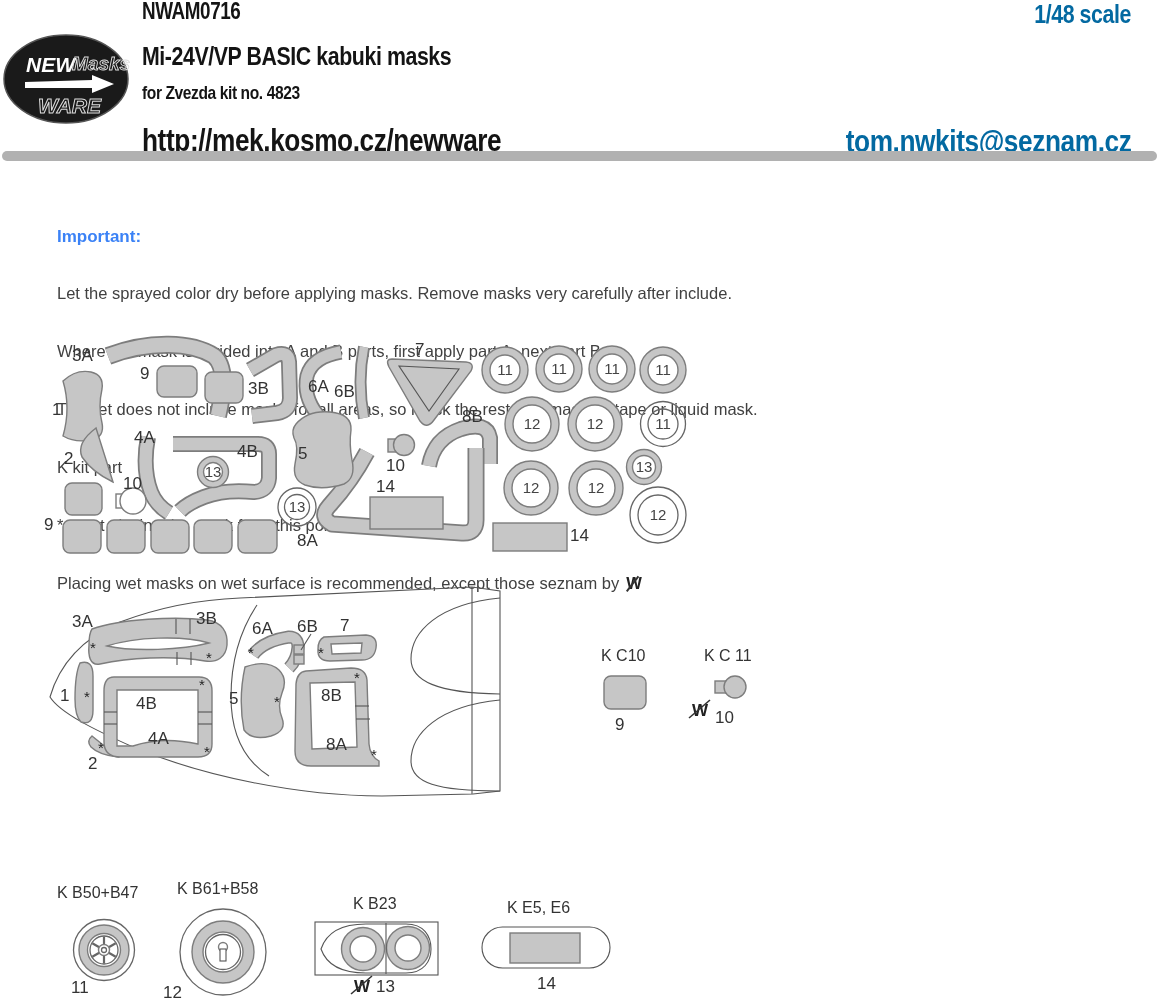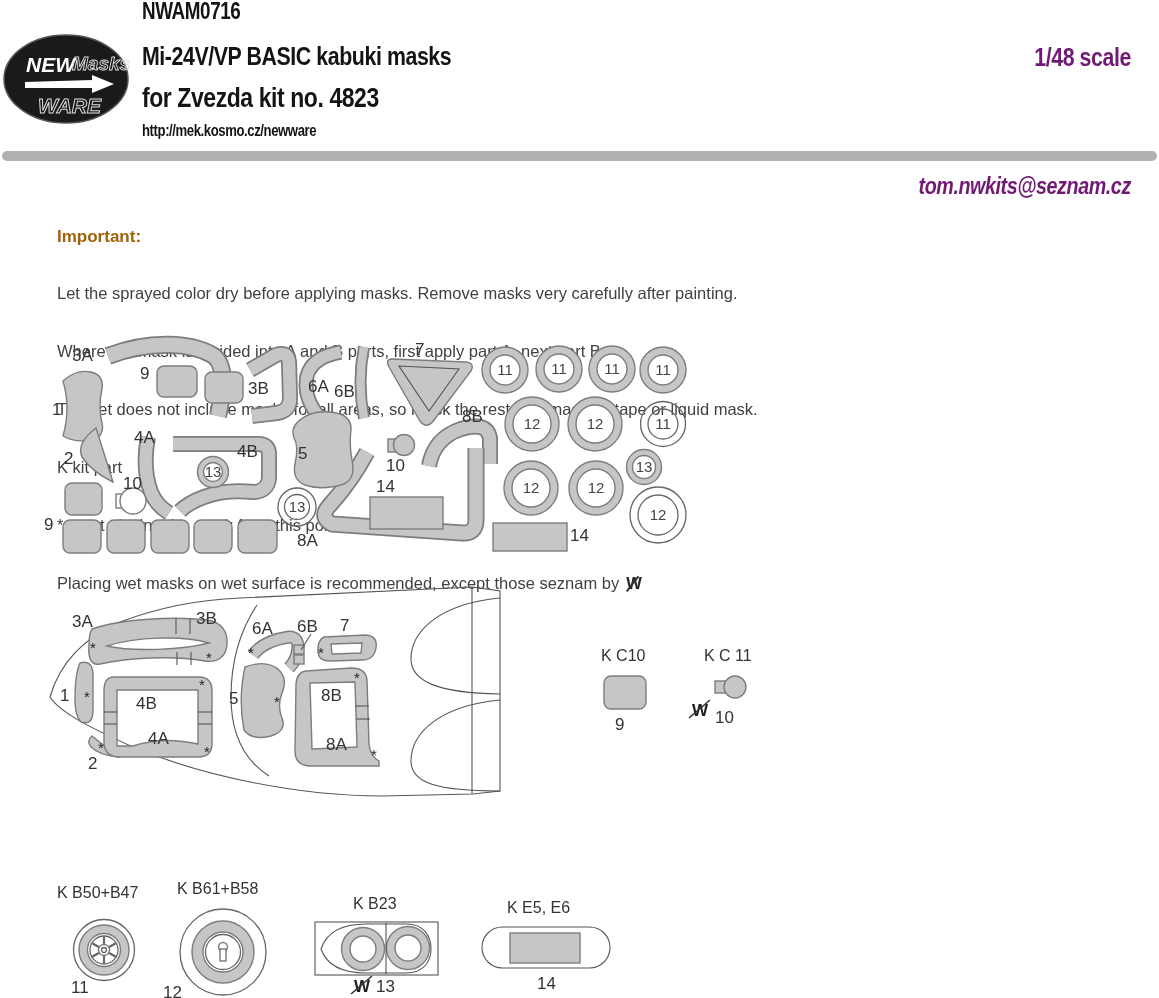--- a/index.html
+++ b/index.html
@@ -2,31 +2,31 @@
 <html><head>
 <meta charset="utf-8">
 <style>
   html,body{margin:0;padding:0;background:#fff;}
   #page{position:relative;width:1159px;height:998px;background:#fff;overflow:hidden;
         font-family:"Liberation Sans",sans-serif;color:#3d3d3d;}
   
   .hdr{position:absolute;left:142px;color:#141414;font-weight:bold;white-space:nowrap;}
   .cond{display:inline-block;transform:scaleX(.82);transform-origin:0 50%;letter-spacing:-.5px;}
   .cond-r{display:inline-block;transform:scaleX(.82);transform-origin:100% 50%;letter-spacing:-.5px;}
-  .hdr-r{position:absolute;right:28px;color:#701a75;font-weight:bold;white-space:nowrap;text-align:right;margin-top:43px;}
+  .hdr-r{position:absolute;right:28px;color:#0369a1;font-weight:bold;white-space:nowrap;text-align:right;}
   #code{top:-2px;font-size:23px;}
   #title{top:41px;font-size:26px;text-align:right;}
-  #subtitle{top:82px;font-size:28px;}
-  #url{top:122px;font-size:16px;}
+  #subtitle{top:82px;font-size:19px;}
+  #url{top:122px;font-size:32px;}
   #scale{top:-1px;font-size:26px;}
-  #email{top:129px;font-size:24px;font-style:italic;}
+  #email{top:123px;font-size:32px;}
   #divider{position:absolute;left:2px;top:151px;width:1155px;height:10px;background:#b1b1b1;border-radius:5px;}
   
   #notes{position:absolute;left:57px;top:188px;font-size:16.5px;line-height:19.3px;color:#414141;white-space:pre-wrap;}
-  #notes .head{font-weight:bold;color:#a16207;font-size:17px;}
+  #notes .head{font-weight:bold;color:#3b82f6;font-size:17px;}
   .wetmark{position:relative;display:inline-block;font-weight:bold;color:#222;margin-left:7px;}
   .wetmark .strike{position:absolute;left:-3px;top:48%;width:120%;height:1.6px;background:#333;transform:rotate(-52deg);}
   
   svg{position:absolute;left:0;top:0;}
   svg text{font-family:"Liberation Sans",sans-serif;}
   .lbl{font-size:17px;fill:#333;}
   .lblc{font-size:15px;fill:#444;text-anchor:middle;}
   .klbl{font-size:16px;fill:#333;}
   .star{font-size:15px;fill:#222;}
   .mask{fill:#c6c6c6;stroke:#7d7d7d;stroke-width:1.4;}
@@ -53,21 +53,21 @@
   <div id="code" class="hdr"><span class="cond">NWAM0716</span></div>
   <div id="scale" class="hdr-r"><span class="cond-r">1/48 scale</span></div>
   <div id="title" class="hdr"><span class="cond">Mi-24V/VP BASIC kabuki masks</span></div>
   <div id="subtitle" class="hdr"><span class="cond">for Zvezda kit no. 4823</span></div>
   <div id="url" class="hdr"><span class="cond">http://mek.kosmo.cz/newware</span></div>
   <div id="email" class="hdr-r"><span class="cond-r">tom.nwkits@seznam.cz</span></div>
   <div id="divider"></div>
 
   <div id="notes">
     <div class="head">Important:</div>
-    <div>Let the sprayed color dry before applying masks. Remove masks very carefully after painting.</div>
+    <div>Let the sprayed color dry before applying masks. Remove masks very carefully after include.</div>
     <div>Where the mask is divided into A and B parts, first apply part A, next part B.</div>
     <div>The set does not include masks for all areas, so mask the rest with masking tape or liquid mask.</div>
     <div>K kit part</div>
     <div>*  start placing the mask from this point</div>
     <div><span>Placing wet masks on wet surface is recommended, except those seznam by</span><span class="wetmark"><span>W</span><i class="strike"></i></span></div>
   </div>
 
   <svg width="1159" height="998" viewBox="0 0 1159 998">
     <defs>
       <path id="bd3a" d="M108,356 C150,340 192,342 214,356 C226,366 224,390 218,416"></path>

